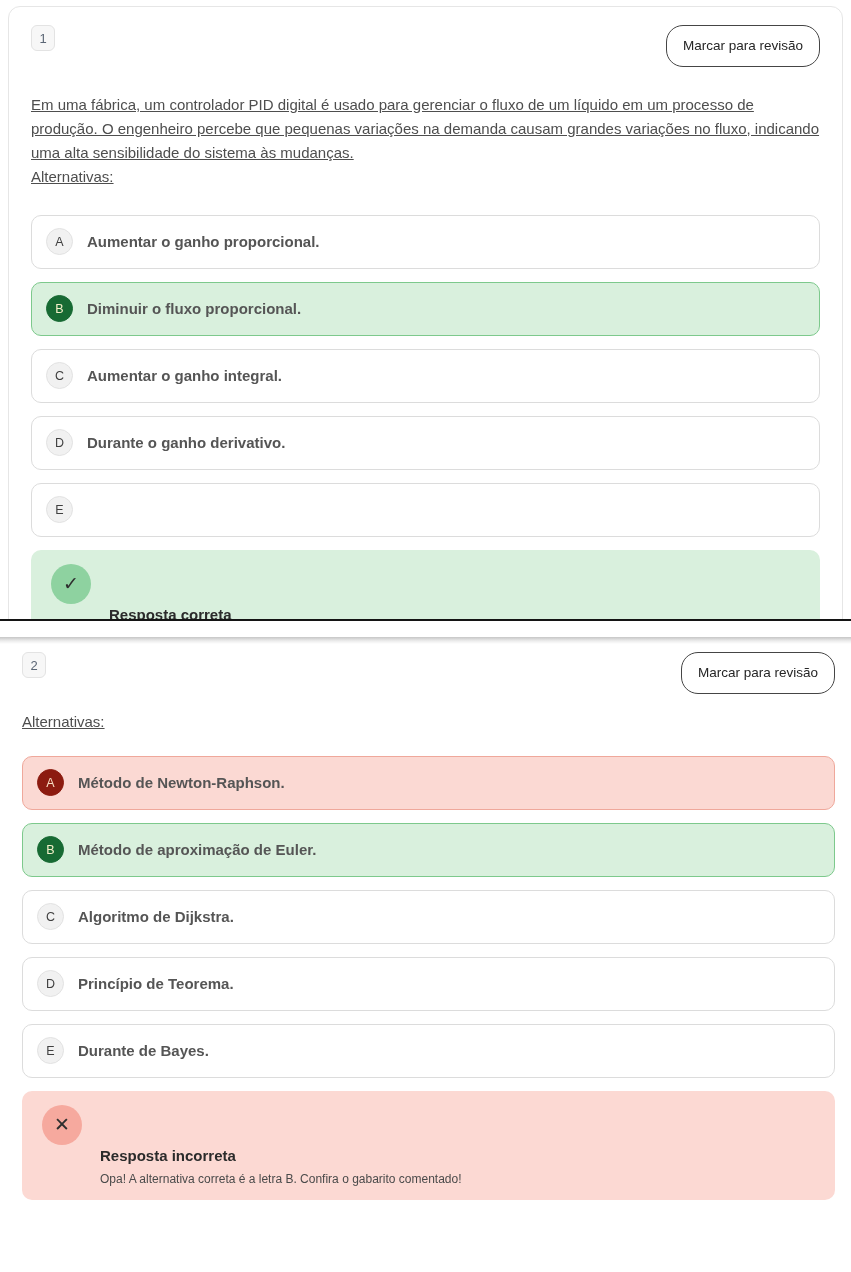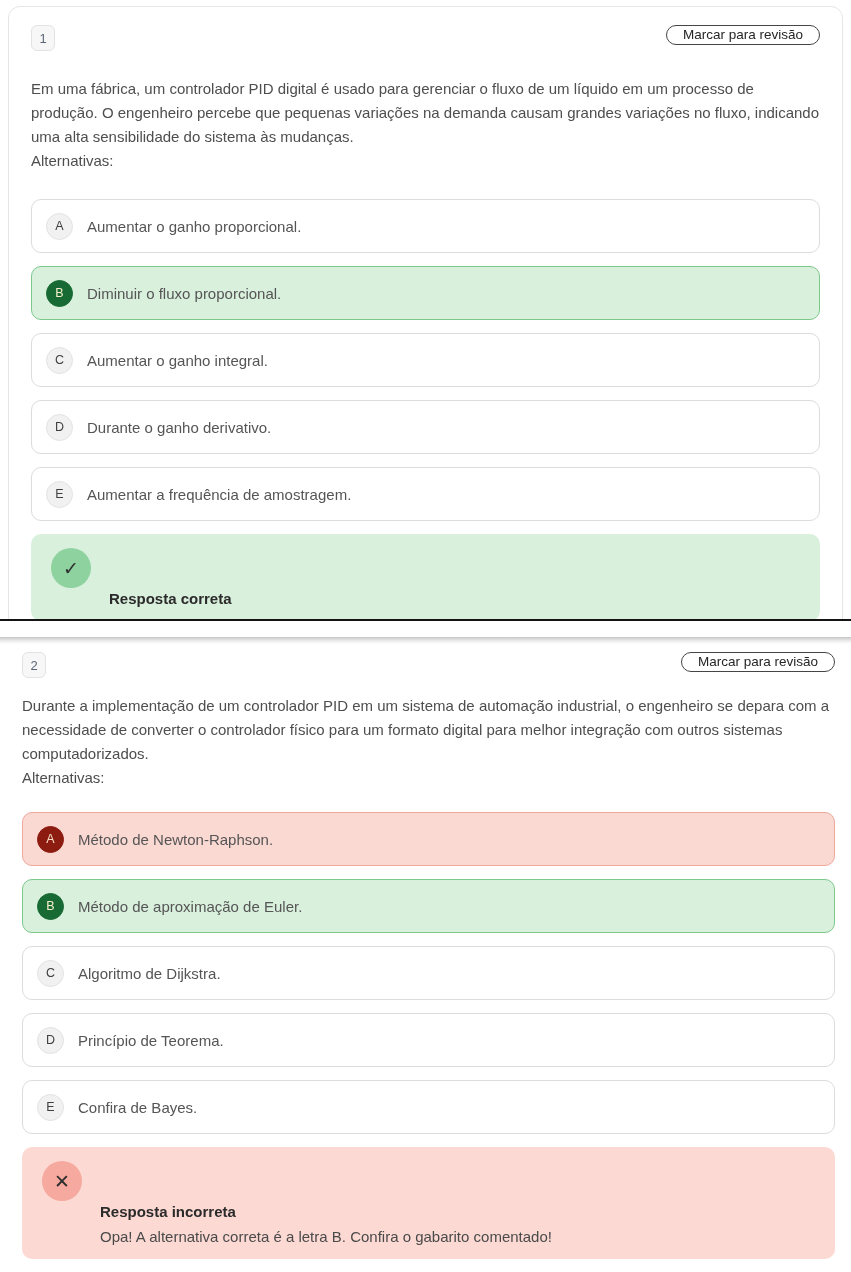--- a/index.html
+++ b/index.html
@@ -33,62 +33,62 @@
 
   .qhead { display: flex; justify-content: space-between; align-items: flex-start; }
   .qnum {
     min-width: 24px; height: 26px; padding: 0 6px;
     background: #f7f7f7; border: 1px solid #e3e3e3; border-radius: 6px;
     display: flex; align-items: center; justify-content: center;
     font-size: 13px; color: #5b6675;
   }
   .review-btn {
     background: #fff; border: 1.5px solid #454545; border-radius: 17px;
-    padding: 2px 16px; font-size: 13.5px; color: #262626; cursor: pointer;
+    padding: 13px 16px; font-size: 13.5px; color: #262626; cursor: pointer;
     font-family: inherit; line-height: 1; text-align: center;
   }
 
-  .qtext { margin-top: 26px; font-size: 15px; line-height: 24px; color: #4e4e4e; }
+  .qtext { margin-top: 26px; font-size: 15px; line-height: 24px; color: #4e4e4e; text-decoration: underline; }
   .qtext-2 { margin-top: 16px; }
 
   
   .opts { margin-top: 26px; display: flex; flex-direction: column; gap: 13px; }
   .opts-2 { margin-top: 22px; }
   .opt {
     height: 54px; border: 1px solid #dcdcdc; border-radius: 10px; background: #fff;
     display: flex; align-items: center; gap: 14px; padding: 0 14px; cursor: pointer;
   }
   .opt-letter {
     width: 27px; height: 27px; border-radius: 50%; flex: none;
     background: #f1f1f1; border: 1px solid #e2e2e2;
     display: flex; align-items: center; justify-content: center;
     font-size: 12.5px; color: #3f3f3f;
   }
-  .opt-text { font-size: 15px; color: #555555; }
+  .opt-text { font-size: 15px; color: #555555; font-weight: bold; }
   .opt--correct { background: #d9f0dd; border-color: #7dc98c; }
   .opt--correct .opt-letter { background: #176a33; border-color: #176a33; color: #f6efc9; }
   .opt--incorrect { background: #fbd9d3; border-color: #efa89b; }
   .opt--incorrect .opt-letter { background: #8c1b10; border-color: #8c1b10; color: #f6dcc2; }
 
   
   .feedback {
     margin-top: 13px; border-radius: 10px; padding: 14px 20px;
     display: flex; gap: 18px; align-items: flex-start;
   }
   .feedback--correct { background: #d9f0dd; }
   .feedback--incorrect { background: #fcd9d3; }
   .fb-icon {
     width: 40px; height: 40px; border-radius: 50%; flex: none;
     display: flex; align-items: center; justify-content: center;
     font-size: 19px; color: #2e2e2e;
   }
   .feedback--correct .fb-icon { background: #8ed2a0; }
   .feedback--incorrect .fb-icon { background: #f6a99e; }
   .fb-title { font-weight: bold; font-size: 15px; color: #2b2b2b; padding-top: 3px; margin-top: 39px; }
-  .fb-msg { font-size: 15px; color: #4a4a4a; margin-top: 8px; }
+  .fb-msg { font-size: 12px; color: #4a4a4a; margin-top: 8px; }
 </style>
 </head>
 <body>
 
 <div class="shot1">
   <div class="qcard">
 
     <div class="qhead">
       <div class="qnum">1</div>
       <button class="review-btn">Marcar para revisão</button>
@@ -111,21 +111,20 @@
       <div class="opt">
         <span class="opt-letter">C</span>
         <span class="opt-text">Aumentar o ganho integral.</span>
       </div>
       <div class="opt">
         <span class="opt-letter">D</span>
         <span class="opt-text">Durante o ganho derivativo.</span>
       </div>
       <div class="opt">
         <span class="opt-letter">E</span>
-        <span class="opt-text">Aumentar a frequência de amostragem.</span>
       </div>
     </div>
 
     <div class="feedback feedback--correct">
       <div class="fb-icon">✓</div>
       <div>
         <div class="fb-title">Resposta correta</div>
       </div>
     </div>
 
@@ -135,21 +134,20 @@
 <div class="shot2">
   <div class="shot2-topshadow"></div>
   <div class="q2-content">
 
     <div class="qhead">
       <div class="qnum">2</div>
       <button class="review-btn">Marcar para revisão</button>
     </div>
 
     <div class="qtext qtext-2">
-      <div>Durante a implementação de um controlador PID em um sistema de automação industrial, o engenheiro se depara com a necessidade de converter o controlador físico para um formato digital para melhor integração com outros sistemas computadorizados.</div>
       <div>Alternativas:</div>
     </div>
 
     <div class="opts opts-2">
       <div class="opt opt--incorrect">
         <span class="opt-letter">A</span>
         <span class="opt-text">Método de Newton-Raphson.</span>
       </div>
       <div class="opt opt--correct">
         <span class="opt-letter">B</span>
@@ -158,21 +156,21 @@
       <div class="opt">
         <span class="opt-letter">C</span>
         <span class="opt-text">Algoritmo de Dijkstra.</span>
       </div>
       <div class="opt">
         <span class="opt-letter">D</span>
         <span class="opt-text">Princípio de Teorema.</span>
       </div>
       <div class="opt">
         <span class="opt-letter">E</span>
-        <span class="opt-text">Confira de Bayes.</span>
+        <span class="opt-text">Durante de Bayes.</span>
       </div>
     </div>
 
     <div class="feedback feedback--incorrect">
       <div class="fb-icon">✕</div>
       <div>
         <div class="fb-title">Resposta incorreta</div>
         <div class="fb-msg">Opa! A alternativa correta é a letra B. Confira o gabarito comentado!</div>
       </div>
     </div>

